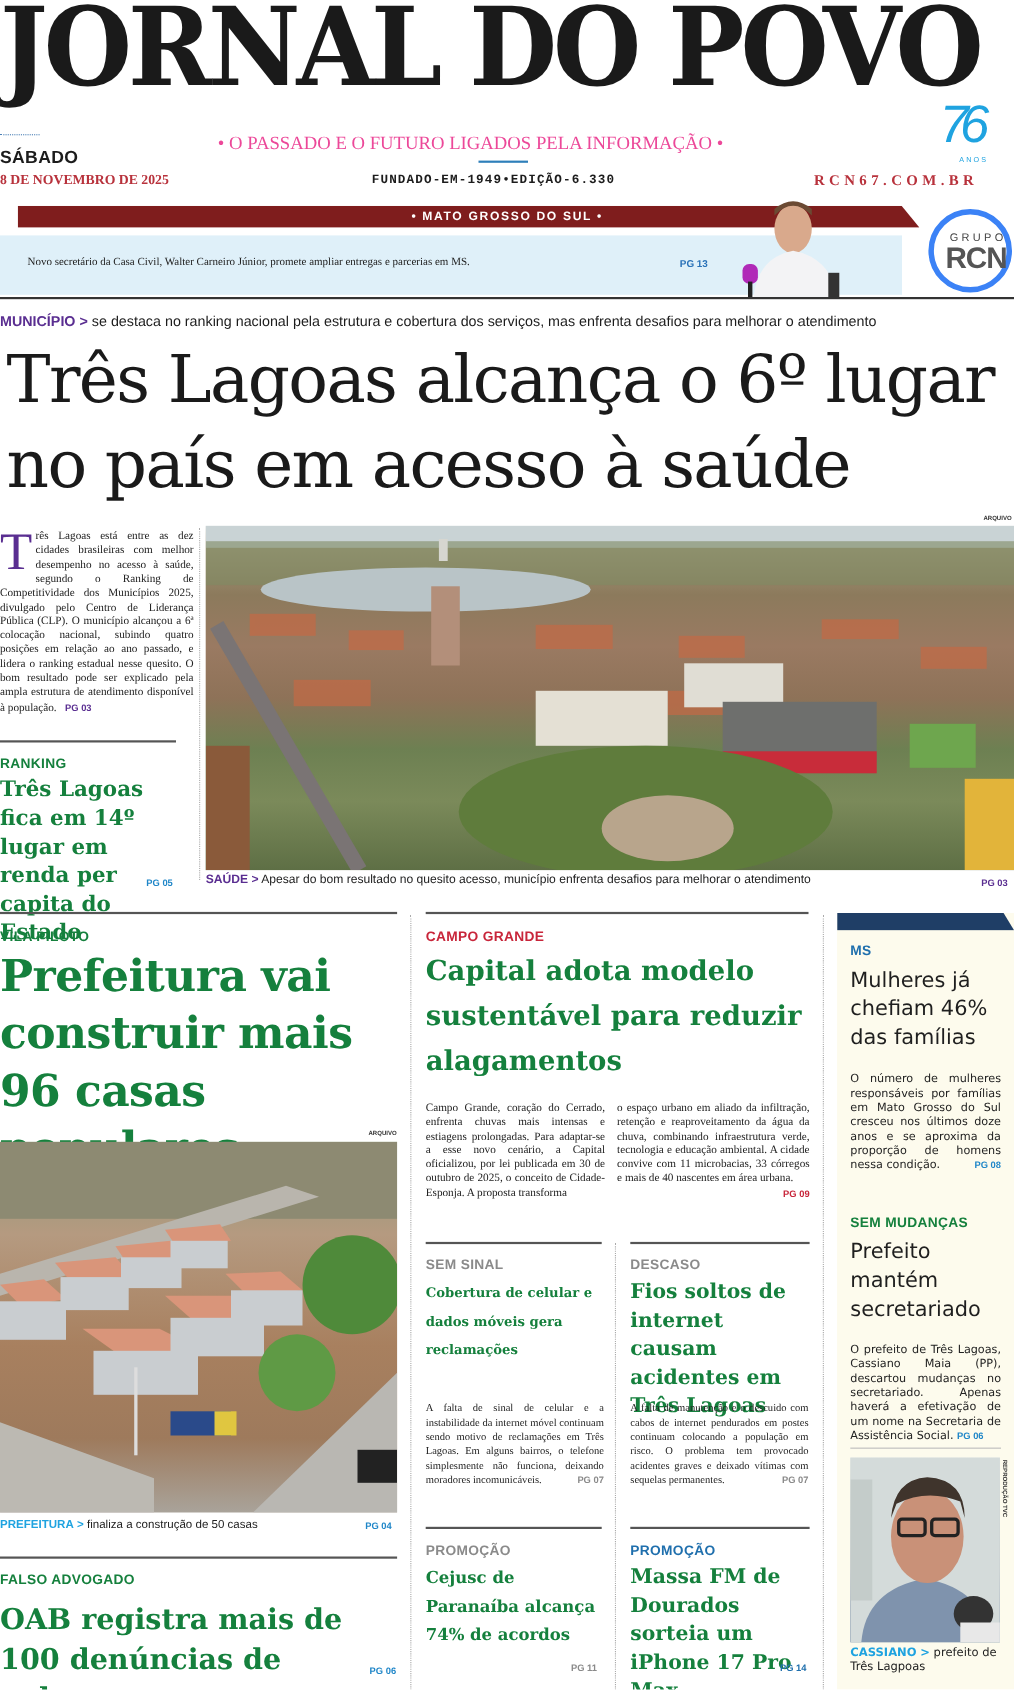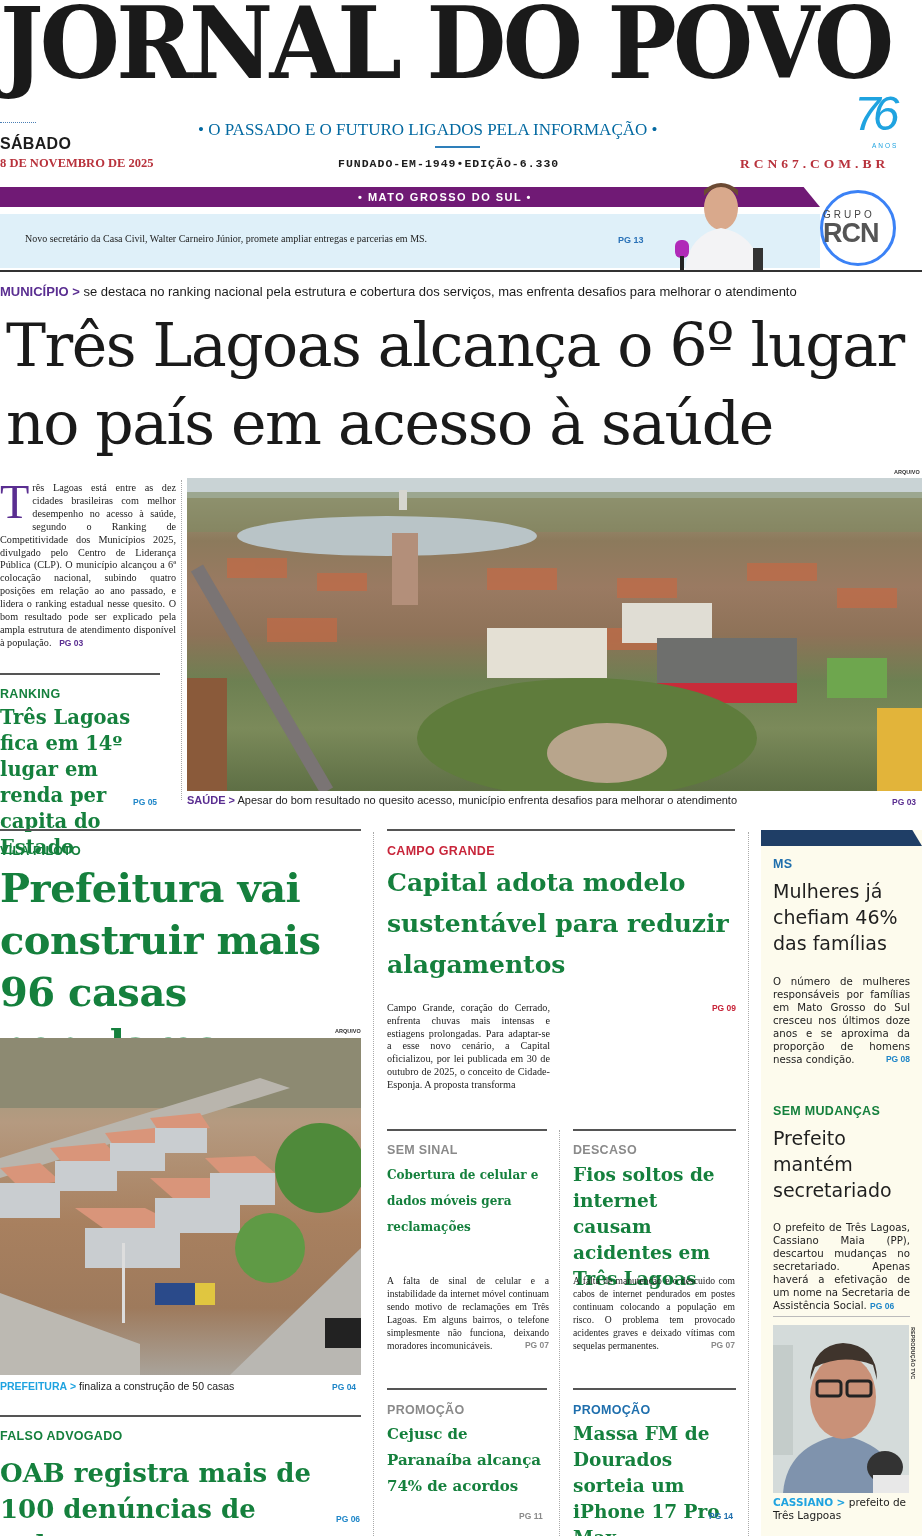--- a/index.html
+++ b/index.html
@@ -2,34 +2,34 @@
 <html><head>
 <meta charset="utf-8">
 <style>
 *{box-sizing:border-box;margin:0;padding:0}
 body{width:922px;height:1536px;background:#fff;font-family:"DejaVu Serif",serif;color:#1c1c1c;position:relative;overflow:hidden}
 .abs{position:absolute}
 .masthead{left:0;top:-6px;width:922px;font-family:"DejaVu Serif",serif;font-weight:900;font-size:99px;letter-spacing:-4px;line-height:1;transform:scaleX(0.93);transform-origin:left top;white-space:nowrap;color:#1a1a1a}
 .dotline{left:0;top:122px;width:36px;border-top:1px dotted #4a7fb5}
 .day{left:0;top:135px;font-size:16px;font-weight:bold;font-family:"Liberation Sans",sans-serif;letter-spacing:.3px}
 .date{left:0;top:156px;font-size:12.5px;font-weight:bold;color:#b8323c;font-family:"Liberation Serif",serif}
-.slogan{left:198px;top:120px;font-size:17px;color:#0369a1;font-family:"Liberation Serif",serif;white-space:nowrap}
+.slogan{left:198px;top:120px;font-size:17px;color:#ec4899;font-family:"Liberation Serif",serif;white-space:nowrap}
 .slogan-rule{left:435px;top:146px;width:45px;border-top:2px solid #2e7fba}
 .founded{left:338px;top:157px;font-size:11.5px;font-weight:bold;font-family:Liberation Mono, monospace;letter-spacing:1px}
 .site{left:740px;top:156px;font-size:13.5px;color:#b8323c;font-family:"Liberation Serif",serif;letter-spacing:4px;font-weight:bold}
 .anniv{left:852px;top:92px;width:56px;height:62px}
 .anniv .num{font-family:"Liberation Sans",sans-serif;font-size:48px;color:#1fa3e0;font-weight:300;position:absolute;left:2px;top:-6px;letter-spacing:-8px;font-style:italic}
 .anniv .anos{position:absolute;left:20px;top:50px;font-size:6.5px;color:#1fa3e0;letter-spacing:2px;font-family:"Liberation Sans",sans-serif}
-.region-bar{left:0;top:187px;width:820px;height:20px;background:#701a75;clip-path:polygon(0 0,98% 0,100% 100%,0 100%)}
+.region-bar{left:16px;top:187px;width:820px;height:20px;background:#7f1d1d;clip-path:polygon(0 0,98% 0,100% 100%,0 100%)}
 .region-bar span{display:block;text-align:center;color:#fff;font-size:11px;font-weight:bold;letter-spacing:1.5px;line-height:20px;font-family:"Liberation Sans",sans-serif;padding-left:70px}
 .teaser{left:0;top:214px;width:820px;height:54px;background:#dff0f9}
 .teaser-text{left:25px;top:233px;font-size:10px;font-family:Liberation Serif, serif;color:#222}
 .teaser-pg{left:618px;top:235px;font-size:9px;font-weight:bold;color:#2a72b8;font-family:Liberation Sans, sans-serif}
 .teaser-photo{left:665px;top:178px;width:112px;height:92px}
-.rcn-logo{left:820px;top:190px;width:76px;height:76px;border:3px solid #3b82f6;border-radius:50%;text-align:left}
+.rcn-logo{left:844px;top:190px;width:76px;height:76px;border:5px solid #3b82f6;border-radius:50%;text-align:right}
 .rcn-logo .g{font-size:10px;letter-spacing:3px;color:#444;margin-top:16px;font-family:"Liberation Sans",sans-serif}
 .rcn-logo .r{font-size:27px;font-weight:900;color:#555;line-height:26px;font-family:"Liberation Sans",sans-serif;letter-spacing:-1px}
 .hr-top{left:0;top:270px;width:922px;border-top:2px solid #333}
 .kicker-line{left:0;top:284px;font-size:13px;font-family:"Liberation Sans",sans-serif;white-space:nowrap}
 .kicker-line b{color:#5a2e91}
 .kicker-line .arrow{color:#5a2e91;font-weight:bold}
 .main-headline{left:6px;top:306px;width:916px;font-family:"DejaVu Serif",serif;font-size:60px;line-height:78px;letter-spacing:-1.5px;color:#1a1a1a;font-weight:normal}
 .lead{left:0;top:482px;width:176px;font-size:10.2px;line-height:12.9px;text-align:justify;font-family:"Liberation Serif",serif;color:#222}
 .dropcap{float:left;font-size:48px;line-height:38px;color:#5a2e91;margin-right:3px;margin-top:1px;font-family:"Liberation Serif",serif}
 .pg{font-family:"Liberation Sans",sans-serif;font-weight:bold;font-size:8.5px}
@@ -201,20 +201,21 @@
 <div class="abs h-serif" style="left:0;top:1455px;width:340px;font-size:26px;line-height:36px">OAB registra mais de 100 denúncias de golpe</div>
 <div class="abs pg blue" style="left:336px;top:1514px">PG 06</div>
 
 <div class="abs vdots" style="left:373px;top:832px;height:704px"></div>
 
 <div class="abs rule" style="left:387px;top:829px;width:348px"></div>
 <div class="abs label red" style="left:387px;top:844px">CAMPO GRANDE</div>
 <div class="abs h-serif" style="left:387px;top:862px;width:350px;font-size:25px;line-height:41px">Capital adota modelo sustentável para reduzir alagamentos</div>
 <div class="abs col-body" style="left:387px;top:1002px;width:163px">Campo Grande, coração do Cerrado, enfrenta chuvas mais intensas e estiagens prolongadas. Para adaptar-se a esse novo cenário, a Capital oficializou, por lei publicada em 30 de outubro de 2025, o conceito de Cidade-Esponja. A proposta transforma</div>
 <div class="abs col-body" style="left:561px;top:1002px;width:175px">
+  <span>o espaço urbano em aliado da infiltração, retenção e reaproveitamento da água da chuva, combinando infraestrutura verde, tecnologia e educação ambiental. A cidade convive com 11 microbacias, 33 córregos e mais de 40 nascentes em área urbana.</span>
   <span style="float:right" class="pg red">PG 09</span>
 </div>
 
 <div class="abs vdots" style="left:559px;top:1130px;height:406px"></div>
 <div class="abs vdots" style="left:748px;top:832px;height:704px"></div>
 
 <div class="abs rule" style="left:387px;top:1129px;width:160px"></div>
 <div class="abs label gray" style="left:387px;top:1143px">SEM SINAL</div>
 <div class="abs h-serif" style="left:387px;top:1162px;width:165px;font-size:12px;line-height:26px">Cobertura de celular e dados móveis gera reclamações</div>
 <div class="abs col-body" style="left:387px;top:1274px;width:162px;font-size:9.6px;line-height:13px">

